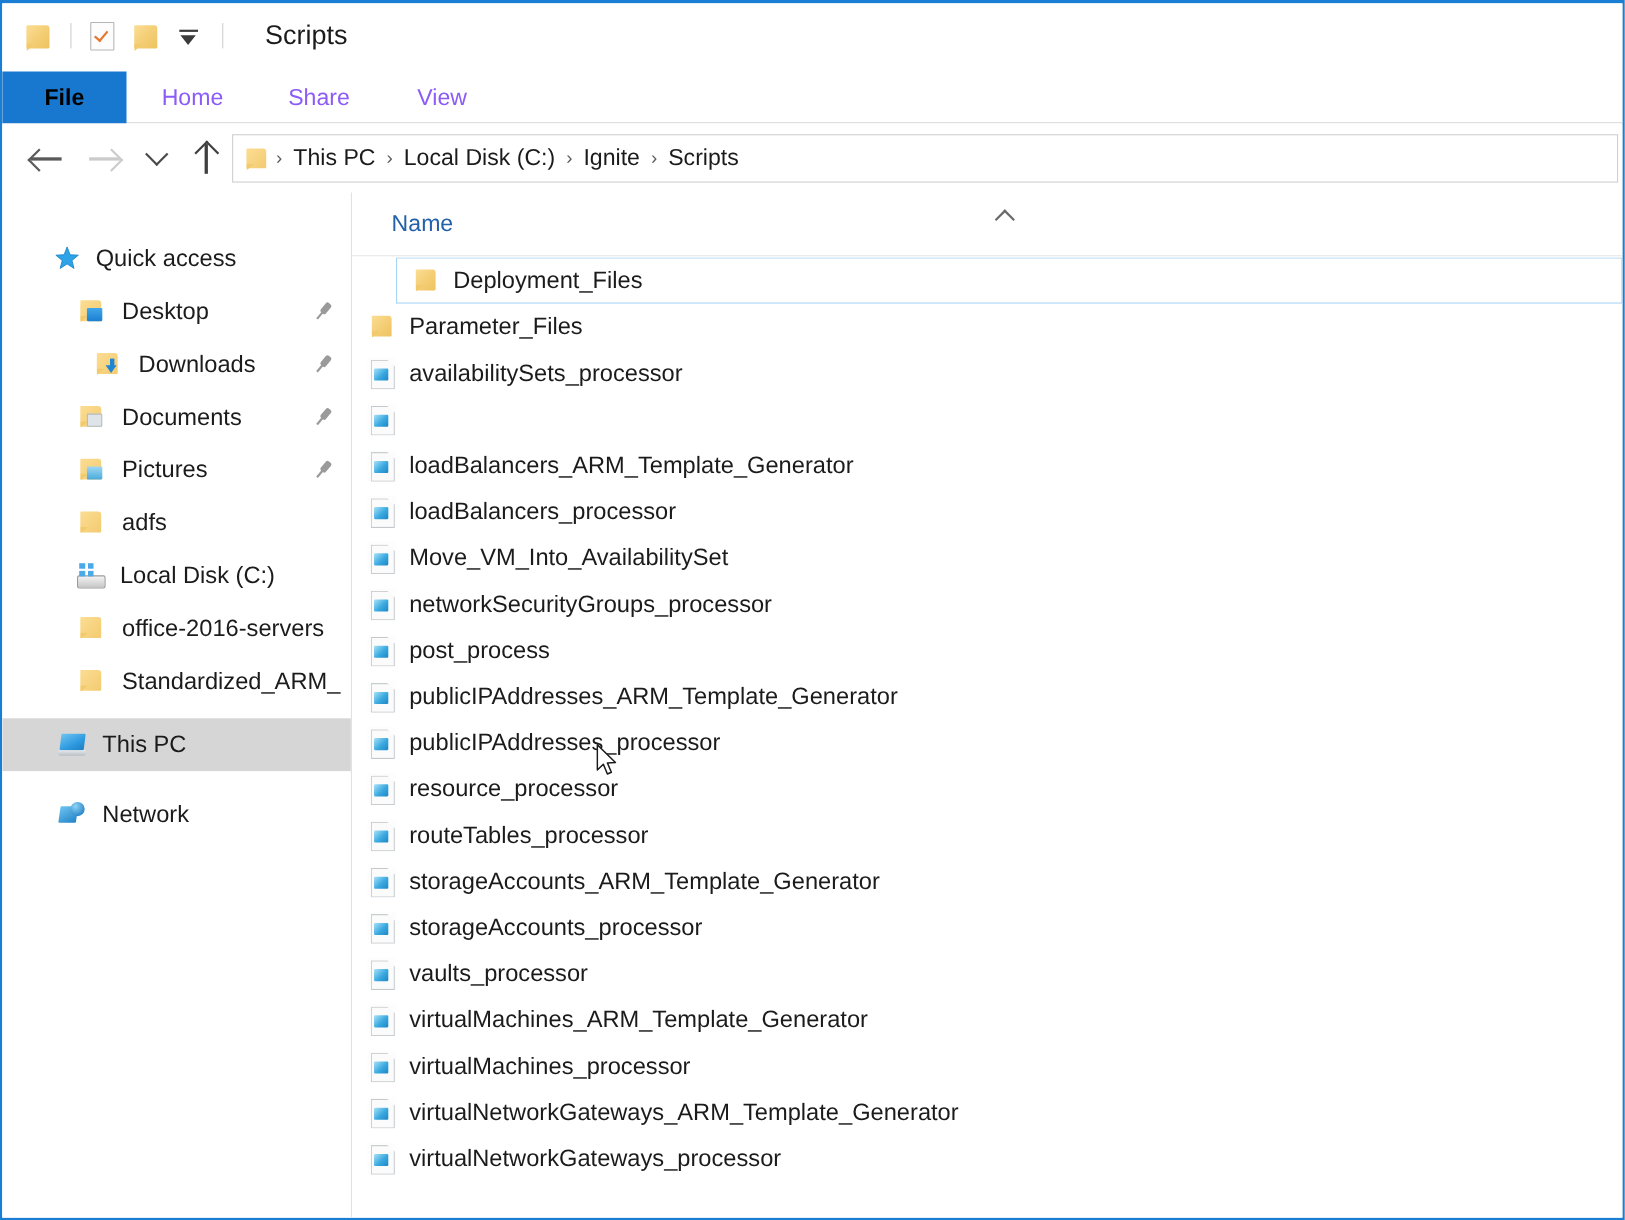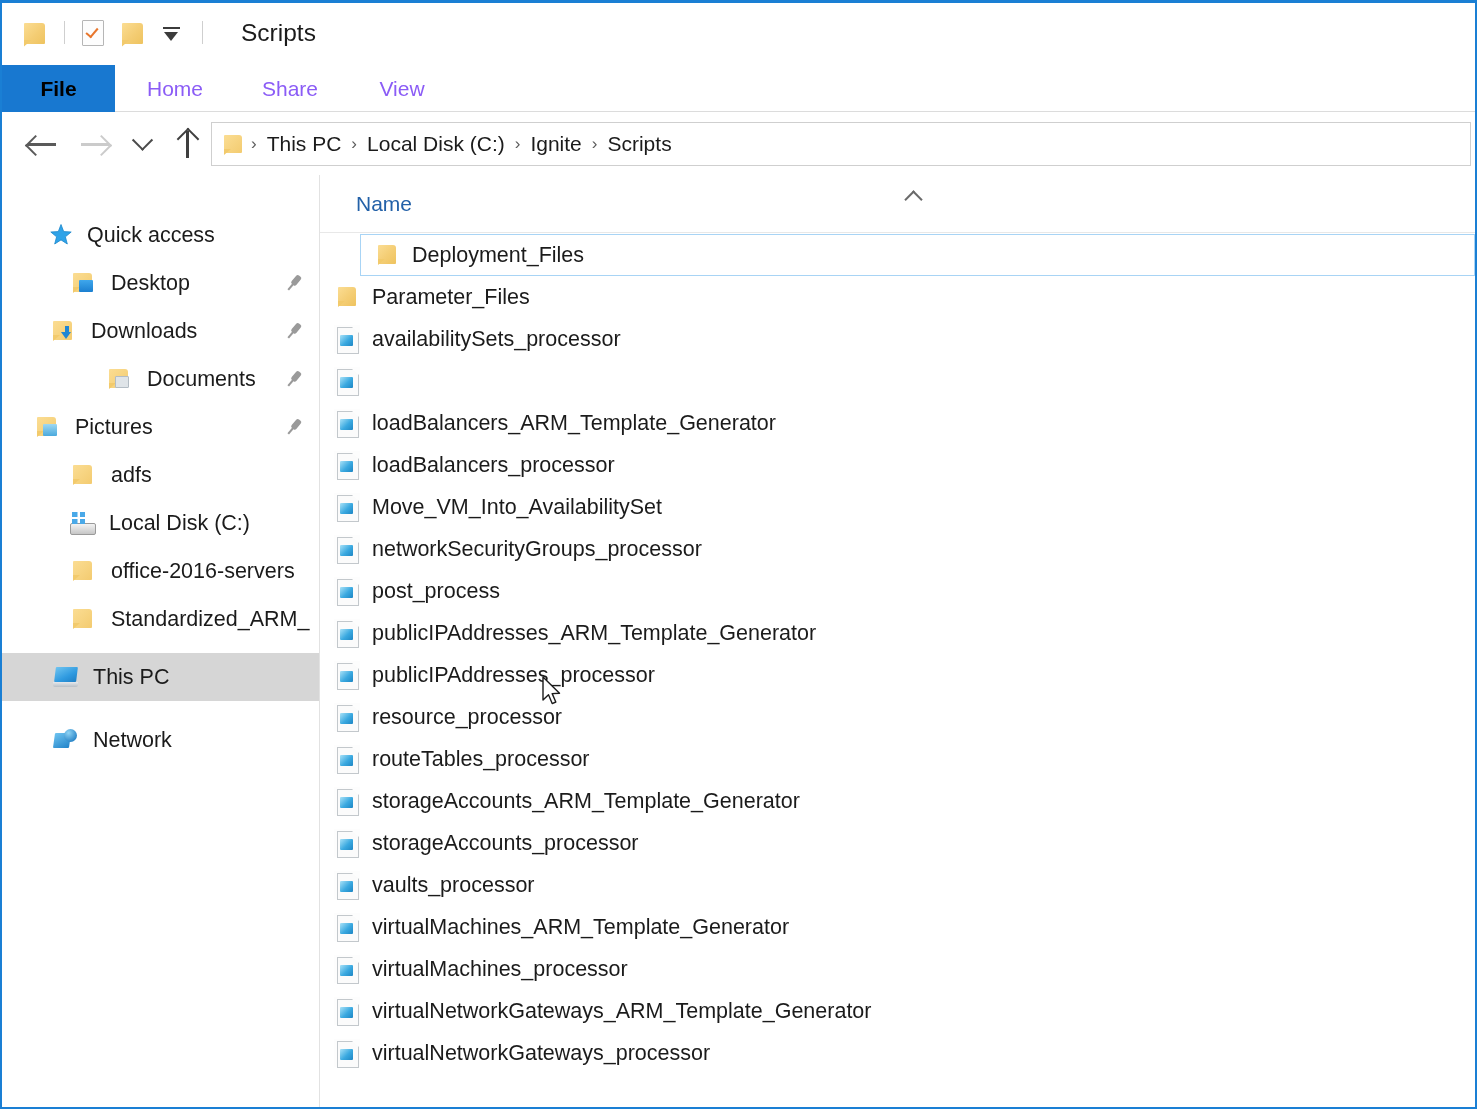--- a/index.html
+++ b/index.html
@@ -624,37 +624,37 @@
       </div>
 
       <div class="nav-item" style="padding-left:68px">
         <span class="nav-icon ic-folder">
           <span class="ic-overlay ov-desktop"></span>
         </span>
         <span class="nav-label">Desktop</span>
         <span class="pin-icon"></span>
       </div>
 
-      <div class="nav-item" style="padding-left:48px">
+      <div class="nav-item" style="padding-left:83px">
         <span class="nav-icon ic-folder">
           <span class="ic-overlay ov-dl"></span>
         </span>
         <span class="nav-label">Downloads</span>
         <span class="pin-icon"></span>
       </div>
 
-      <div class="nav-item" style="padding-left:104px">
+      <div class="nav-item" style="padding-left:68px">
         <span class="nav-icon ic-folder">
           <span class="ic-overlay ov-docs"></span>
         </span>
         <span class="nav-label">Documents</span>
         <span class="pin-icon"></span>
       </div>
 
-      <div class="nav-item" style="padding-left:32px">
+      <div class="nav-item" style="padding-left:68px">
         <span class="nav-icon ic-folder">
           <span class="ic-overlay ov-pictures"></span>
         </span>
         <span class="nav-label">Pictures</span>
         <span class="pin-icon"></span>
       </div>
 
       <div class="nav-item" style="padding-left:68px">
         <span class="nav-icon ic-folder"></span>
         <span class="nav-label">adfs</span>

